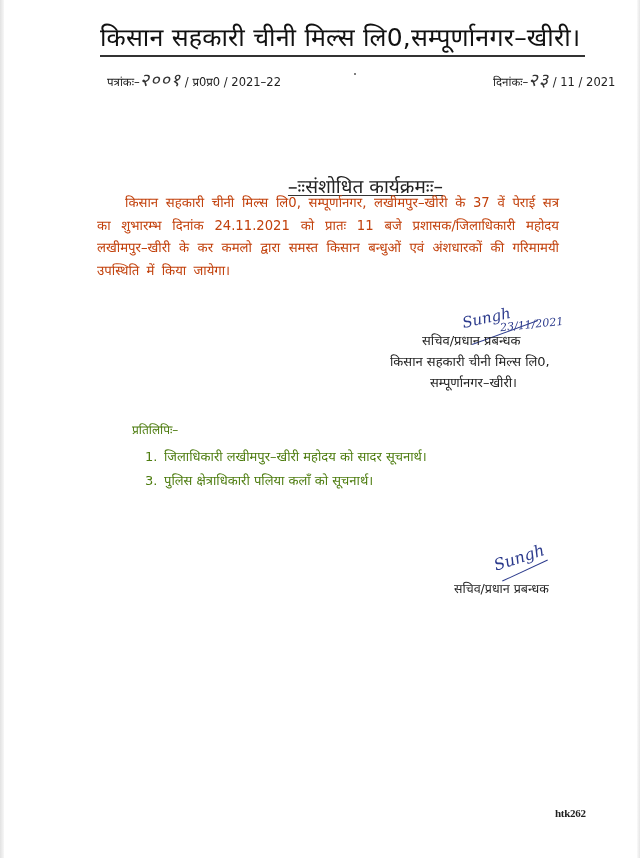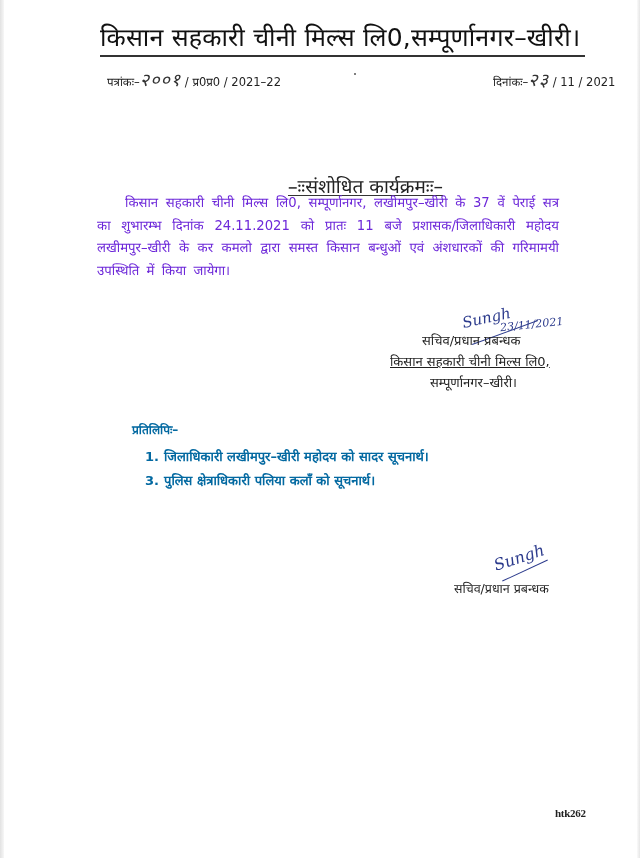--- a/index.html
+++ b/index.html
@@ -75,21 +75,21 @@
       line-height: 18px;
       margin-top: 29px;
     }
     .body-para {
       position: absolute;
       left: 97px;
       top: 192px;
       width: 462px;
       font-size: 13.2px;
       line-height: 22.5px;
-      color: #6d28d9;
+      color: #c2410c;
       text-align: justify;
       text-indent: 28px;
       word-spacing: 3px;
     }
     .signature {
       position: absolute;
       font-family: "DejaVu Serif", serif;
       font-style: italic;
       color: #2b3a8c;
       white-space: nowrap;
@@ -120,30 +120,29 @@
       position: absolute;
       left: 390px;
       top: 330px;
       width: 190px;
       font-size: 13px;
       line-height: 21px;
       color: #1f1f1f;
     }
     .signatory div { white-space: nowrap; }
     .sign-designation { padding-left: 32px; }
-    .sign-org { padding-left: 0; text-decoration: underline; }
+    .sign-org { padding-left: 0; }
     .sign-place { padding-left: 40px; }
     .copy-section {
       position: absolute;
       left: 133px;
       top: 421px;
       width: 400px;
       font-size: 13px;
-      color: #0369a1;
-      font-weight: bold;
+      color: #4d7c0f;
     }
     .copy-title {
       font-size: 12px;
       margin-bottom: 6px;
       margin-left: -1px;
       line-height: 18px;
     }
     .copy-list {
       list-style: none;
       margin: 0; padding: 0;

